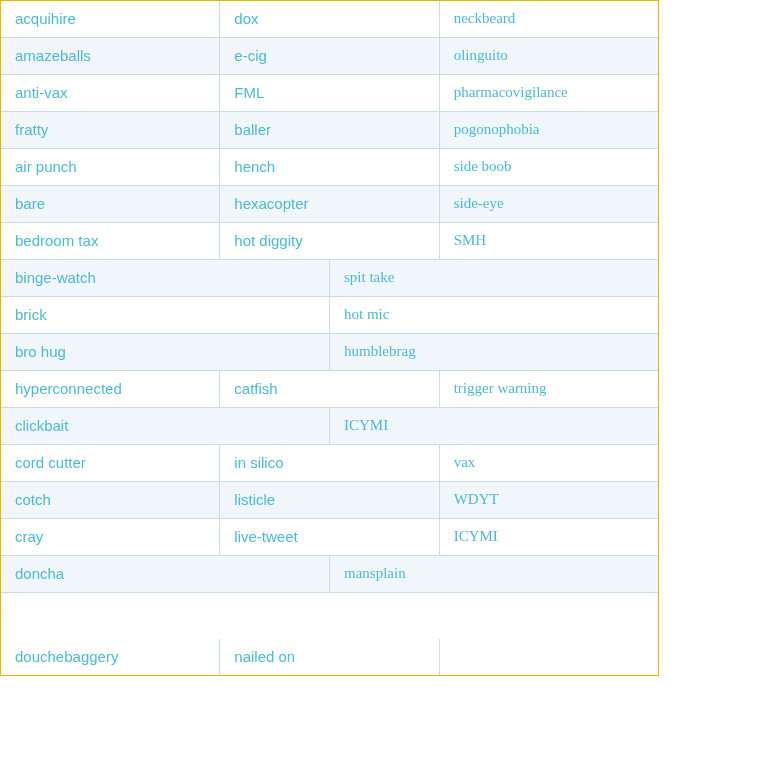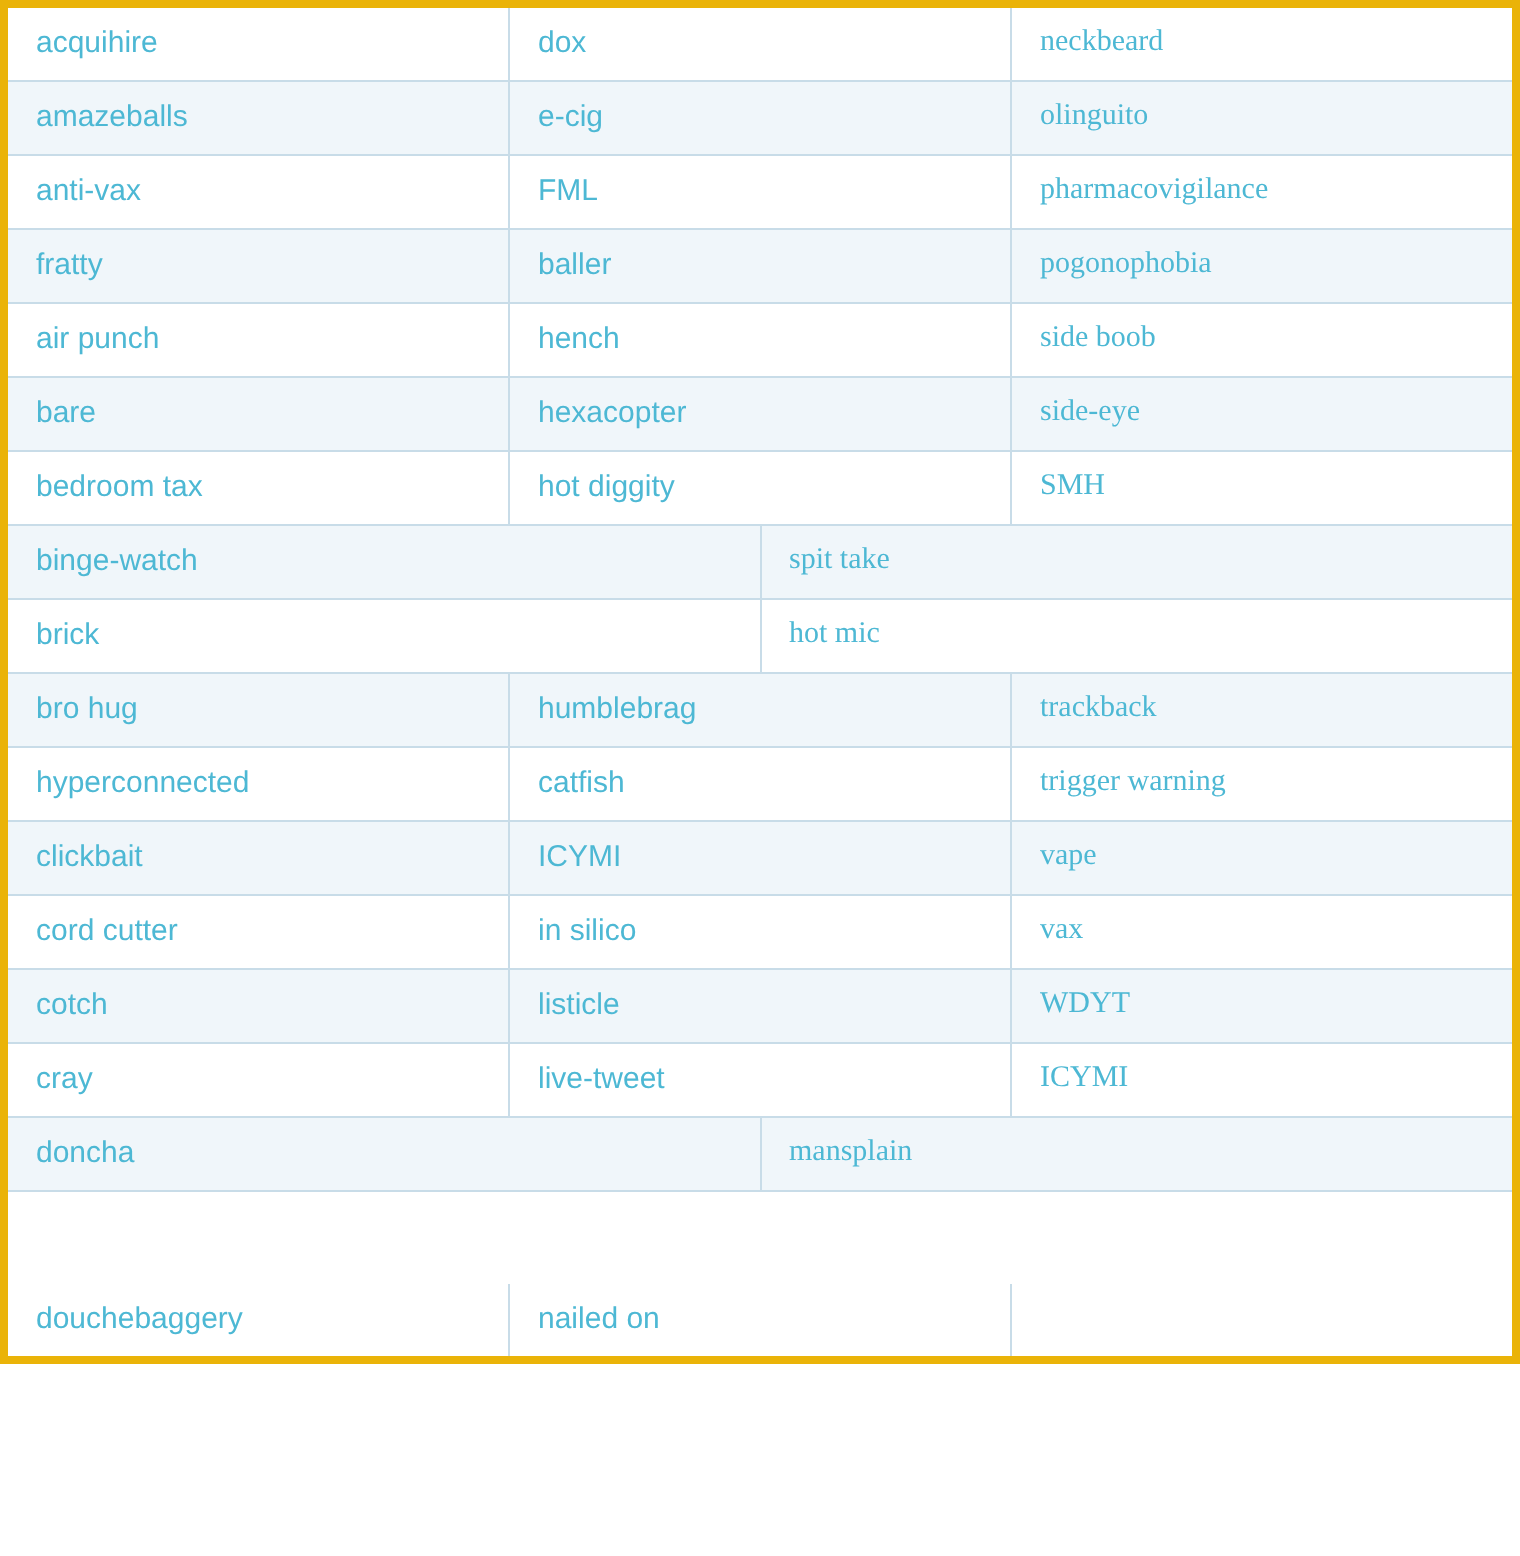--- a/index.html
+++ b/index.html
@@ -8,22 +8,22 @@
       padding: 0;
     }
 
     body {
       background: #fff;
       font-family: Arial, sans-serif;
       font-size: 15px;
     }
 
     .table-container {
-      width: 760px;
-      border: 4px solid #eab308;
+      width: 659px;
+      border: 1px solid #eab308;
     }
 
     .table-row {
       display: flex;
       border-bottom: 1px solid #c8dce8;
     }
 
     .table-row:last-child {
       border-bottom: none;
       margin-top: 46px;
@@ -93,31 +93,29 @@
       <div class="cell">binge-watch</div>
       <div class="cell">spit take</div>
     </div>
     <div class="table-row">
       <div class="cell">brick</div>
       <div class="cell">hot mic</div>
     </div>
     <div class="table-row">
       <div class="cell">bro hug</div>
       <div class="cell">humblebrag</div>
-      <div class="cell">trackback</div>
     </div>
     <div class="table-row">
       <div class="cell">hyperconnected</div>
       <div class="cell">catfish</div>
       <div class="cell">trigger warning</div>
     </div>
     <div class="table-row">
       <div class="cell">clickbait</div>
       <div class="cell">ICYMI</div>
-      <div class="cell">vape</div>
     </div>
     <div class="table-row">
       <div class="cell">cord cutter</div>
       <div class="cell">in silico</div>
       <div class="cell">vax</div>
     </div>
     <div class="table-row">
       <div class="cell">cotch</div>
       <div class="cell">listicle</div>
       <div class="cell">WDYT</div>

